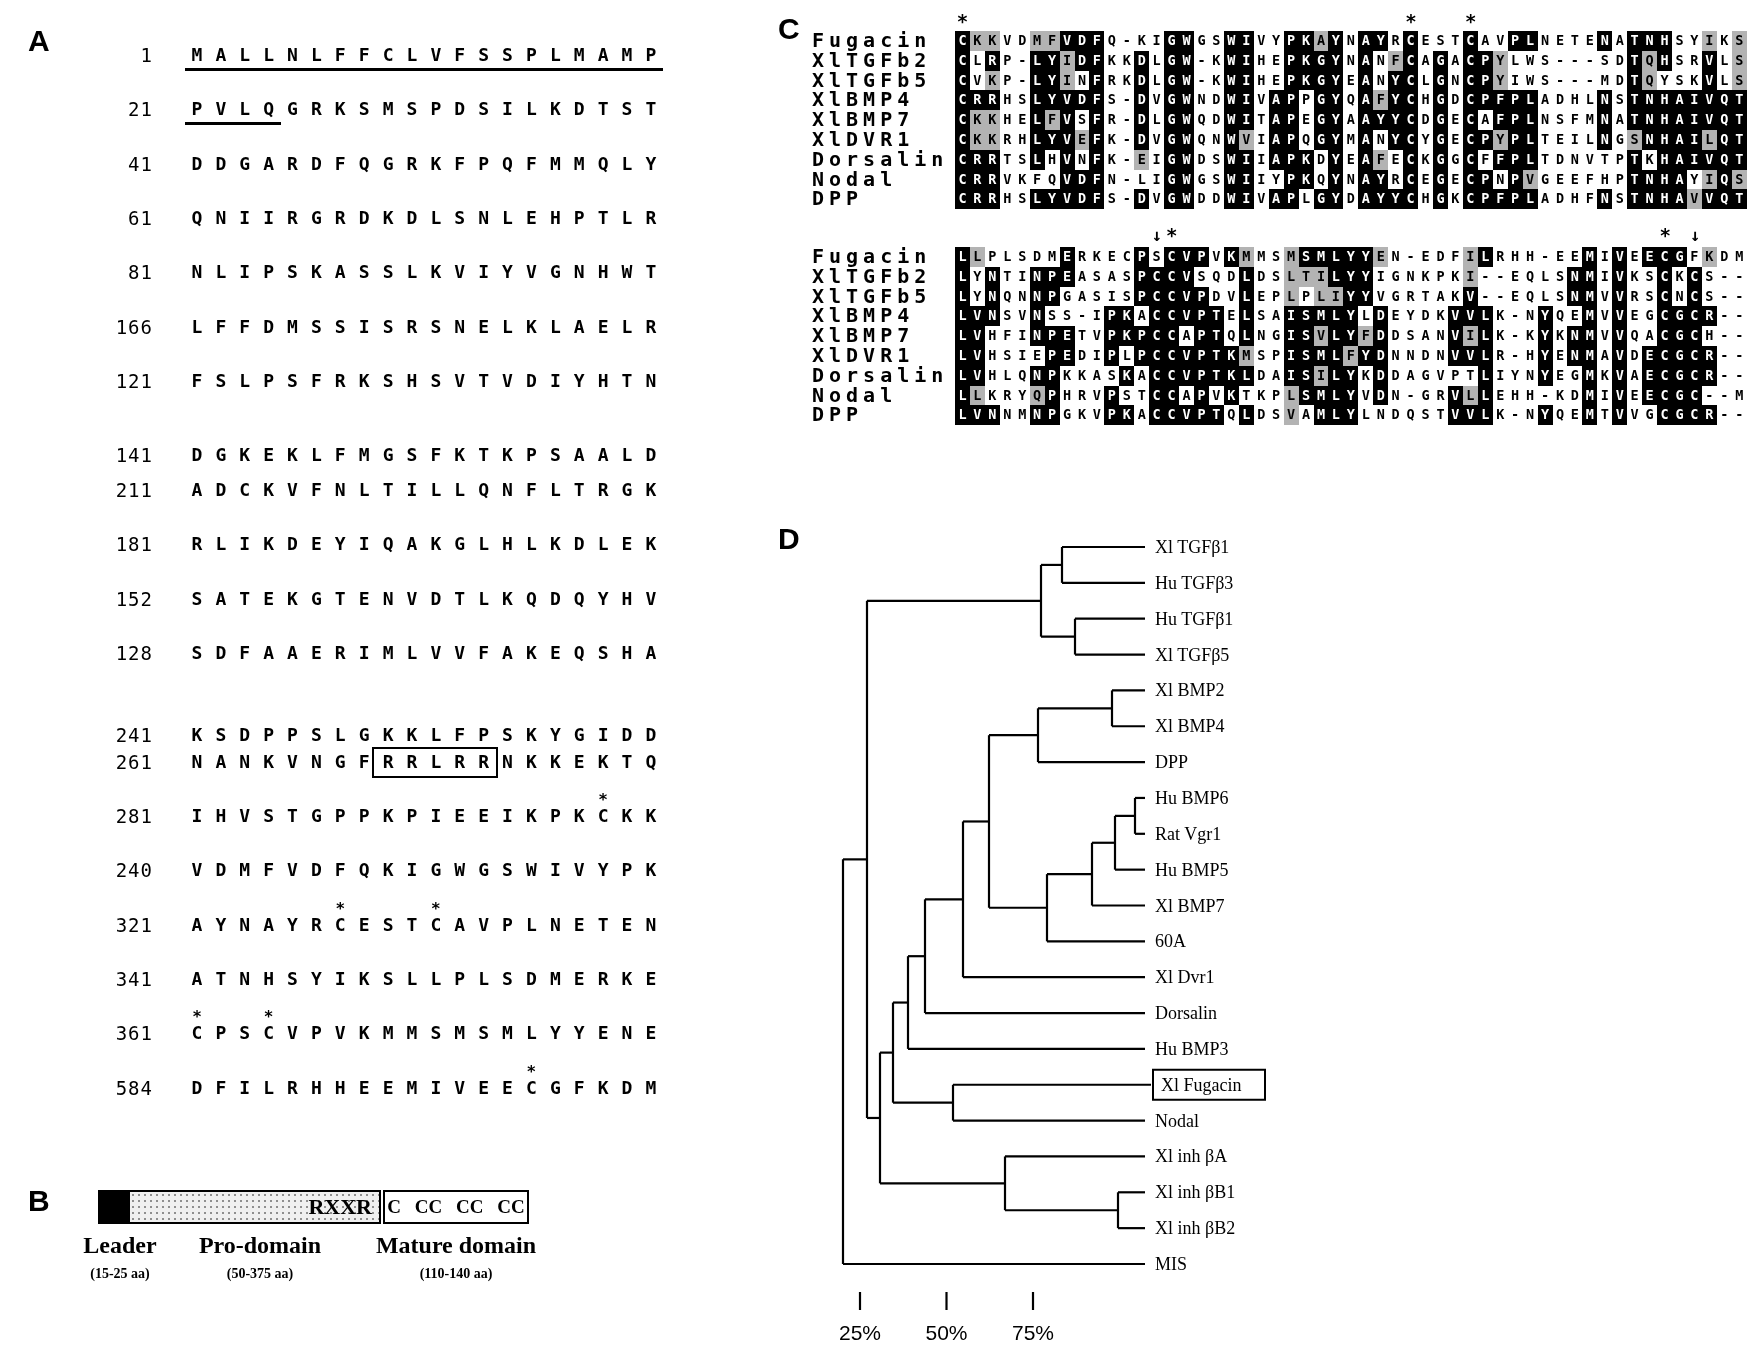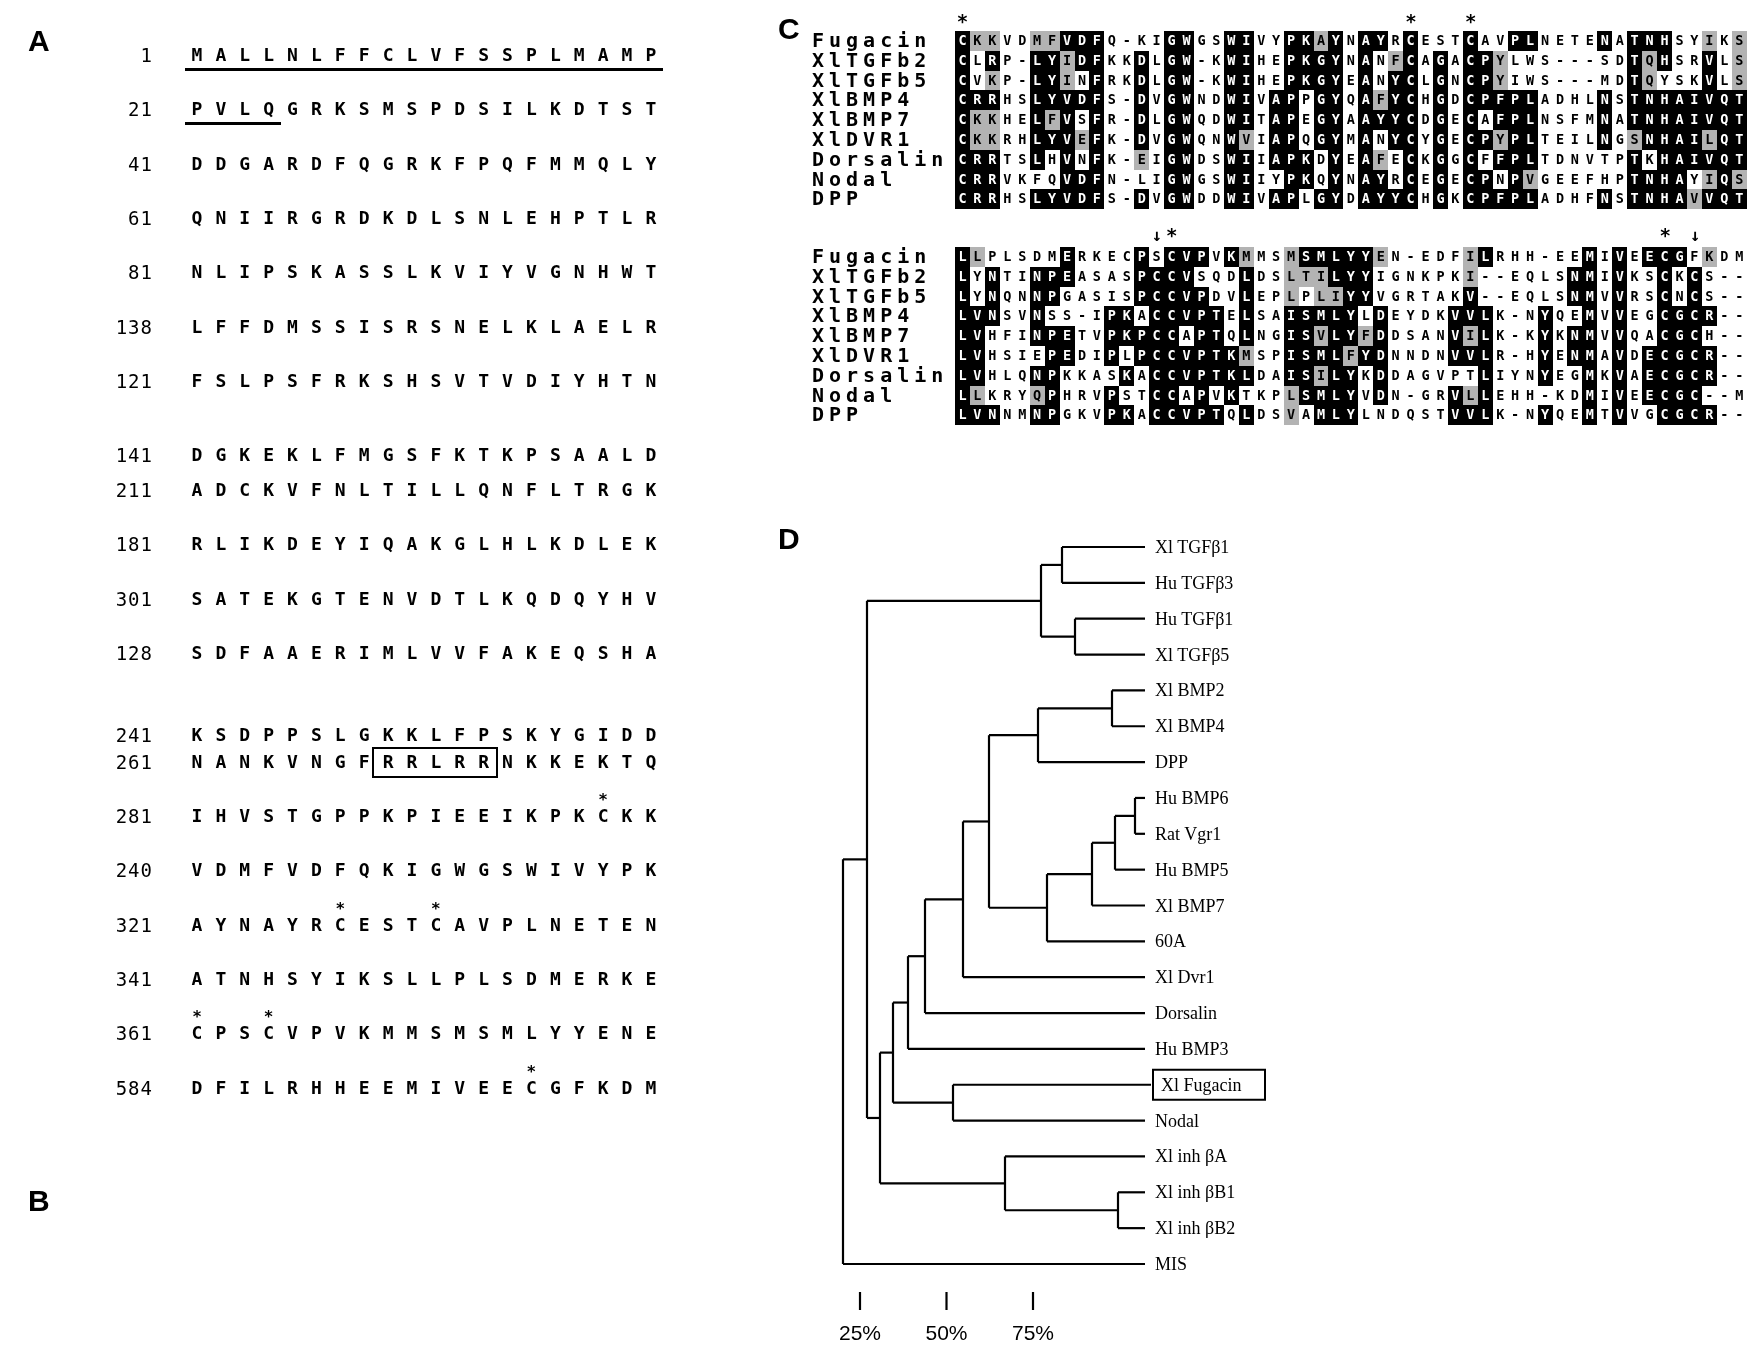--- a/index.html
+++ b/index.html
@@ -71,41 +71,41 @@
       </div>
       <div class="arow" style="top: 163.05px;">
         <span class="anum">61</span>
         <span class="aseq"><span class="acell">Q</span><span class="acell">N</span><span class="acell">I</span><span class="acell">I</span><span class="acell">R</span><span class="acell">G</span><span class="acell">R</span><span class="acell">D</span><span class="acell">K</span><span class="acell">D</span><span class="acell">L</span><span class="acell">S</span><span class="acell">N</span><span class="acell">L</span><span class="acell">E</span><span class="acell">H</span><span class="acell">P</span><span class="acell">T</span><span class="acell">L</span><span class="acell">R</span></span>
       </div>
       <div class="arow" style="top: 217.4px;">
         <span class="anum">81</span>
         <span class="aseq"><span class="acell">N</span><span class="acell">L</span><span class="acell">I</span><span class="acell">P</span><span class="acell">S</span><span class="acell">K</span><span class="acell">A</span><span class="acell">S</span><span class="acell">S</span><span class="acell">L</span><span class="acell">K</span><span class="acell">V</span><span class="acell">I</span><span class="acell">Y</span><span class="acell">V</span><span class="acell">G</span><span class="acell">N</span><span class="acell">H</span><span class="acell">W</span><span class="acell">T</span></span>
       </div>
       <div class="arow" style="top: 271.75px;">
-        <span class="anum">138</span>
+        <span class="anum">166</span>
         <span class="aseq"><span class="acell">L</span><span class="acell">F</span><span class="acell">F</span><span class="acell">D</span><span class="acell">M</span><span class="acell">S</span><span class="acell">S</span><span class="acell">I</span><span class="acell">S</span><span class="acell">R</span><span class="acell">S</span><span class="acell">N</span><span class="acell">E</span><span class="acell">L</span><span class="acell">K</span><span class="acell">L</span><span class="acell">A</span><span class="acell">E</span><span class="acell">L</span><span class="acell">R</span></span>
       </div>
       <div class="arow" style="top: 326.1px;">
         <span class="anum">121</span>
         <span class="aseq"><span class="acell">F</span><span class="acell">S</span><span class="acell">L</span><span class="acell">P</span><span class="acell">S</span><span class="acell">F</span><span class="acell">R</span><span class="acell">K</span><span class="acell">S</span><span class="acell">H</span><span class="acell">S</span><span class="acell">V</span><span class="acell">T</span><span class="acell">V</span><span class="acell">D</span><span class="acell">I</span><span class="acell">Y</span><span class="acell">H</span><span class="acell">T</span><span class="acell">N</span></span>
       </div>
       <div class="arow" style="top: 400px;">
         <span class="anum">141</span>
         <span class="aseq"><span class="acell">D</span><span class="acell">G</span><span class="acell">K</span><span class="acell">E</span><span class="acell">K</span><span class="acell">L</span><span class="acell">F</span><span class="acell">M</span><span class="acell">G</span><span class="acell">S</span><span class="acell">F</span><span class="acell">K</span><span class="acell">T</span><span class="acell">K</span><span class="acell">P</span><span class="acell">S</span><span class="acell">A</span><span class="acell">A</span><span class="acell">L</span><span class="acell">D</span></span>
       </div>
       <div class="arow" style="top: 434.8px;">
         <span class="anum">211</span>
         <span class="aseq"><span class="acell">A</span><span class="acell">D</span><span class="acell">C</span><span class="acell">K</span><span class="acell">V</span><span class="acell">F</span><span class="acell">N</span><span class="acell">L</span><span class="acell">T</span><span class="acell">I</span><span class="acell">L</span><span class="acell">L</span><span class="acell">Q</span><span class="acell">N</span><span class="acell">F</span><span class="acell">L</span><span class="acell">T</span><span class="acell">R</span><span class="acell">G</span><span class="acell">K</span></span>
       </div>
       <div class="arow" style="top: 489.15px;">
         <span class="anum">181</span>
         <span class="aseq"><span class="acell">R</span><span class="acell">L</span><span class="acell">I</span><span class="acell">K</span><span class="acell">D</span><span class="acell">E</span><span class="acell">Y</span><span class="acell">I</span><span class="acell">Q</span><span class="acell">A</span><span class="acell">K</span><span class="acell">G</span><span class="acell">L</span><span class="acell">H</span><span class="acell">L</span><span class="acell">K</span><span class="acell">D</span><span class="acell">L</span><span class="acell">E</span><span class="acell">K</span></span>
       </div>
       <div class="arow" style="top: 543.5px;">
-        <span class="anum">301</span>
+        <span class="anum">152</span>
         <span class="aseq"><span class="acell">S</span><span class="acell">A</span><span class="acell">T</span><span class="acell">E</span><span class="acell">K</span><span class="acell">G</span><span class="acell">T</span><span class="acell">E</span><span class="acell">N</span><span class="acell">V</span><span class="acell">D</span><span class="acell">T</span><span class="acell">L</span><span class="acell">K</span><span class="acell">Q</span><span class="acell">D</span><span class="acell">Q</span><span class="acell">Y</span><span class="acell">H</span><span class="acell">V</span></span>
       </div>
       <div class="arow" style="top: 597.85px;">
         <span class="anum">128</span>
         <span class="aseq"><span class="acell">S</span><span class="acell">D</span><span class="acell">F</span><span class="acell">A</span><span class="acell">A</span><span class="acell">E</span><span class="acell">R</span><span class="acell">I</span><span class="acell">M</span><span class="acell">L</span><span class="acell">V</span><span class="acell">V</span><span class="acell">F</span><span class="acell">A</span><span class="acell">K</span><span class="acell">E</span><span class="acell">Q</span><span class="acell">S</span><span class="acell">H</span><span class="acell">A</span></span>
       </div>
       <div class="arow" style="top: 680px;">
         <span class="anum">241</span>
         <span class="aseq"><span class="acell">K</span><span class="acell">S</span><span class="acell">D</span><span class="acell">P</span><span class="acell">P</span><span class="acell">S</span><span class="acell">L</span><span class="acell">G</span><span class="acell">K</span><span class="acell">K</span><span class="acell">L</span><span class="acell">F</span><span class="acell">P</span><span class="acell">S</span><span class="acell">K</span><span class="acell">Y</span><span class="acell">G</span><span class="acell">I</span><span class="acell">D</span><span class="acell">D</span></span>
       </div>
@@ -133,20 +133,31 @@
         <span class="anum">361</span>
         <span class="aseq"><span class="acell">C<i class="ast">*</i></span><span class="acell">P</span><span class="acell">S</span><span class="acell">C<i class="ast">*</i></span><span class="acell">V</span><span class="acell">P</span><span class="acell">V</span><span class="acell">K</span><span class="acell">M</span><span class="acell">M</span><span class="acell">S</span><span class="acell">M</span><span class="acell">S</span><span class="acell">M</span><span class="acell">L</span><span class="acell">Y</span><span class="acell">Y</span><span class="acell">E</span><span class="acell">N</span><span class="acell">E</span></span>
       </div>
       <div class="arow" style="top: 1032.65px;">
         <span class="anum">584</span>
         <span class="aseq"><span class="acell">D</span><span class="acell">F</span><span class="acell">I</span><span class="acell">L</span><span class="acell">R</span><span class="acell">H</span><span class="acell">H</span><span class="acell">E</span><span class="acell">E</span><span class="acell">M</span><span class="acell">I</span><span class="acell">V</span><span class="acell">E</span><span class="acell">E</span><span class="acell">C<i class="ast">*</i></span><span class="acell">G</span><span class="acell">F</span><span class="acell">K</span><span class="acell">D</span><span class="acell">M</span></span>
       </div>
     </div>
 
   <div class="plabel" style="left:28px;top:1186px;">B</div>
+  <div id="panelB">
+    <div class="bbox" id="leaderBox"></div>
+    <div class="bbox" id="proBox">RXXR</div>
+    <div class="bbox" id="matBox">C CC CC CC</div>
+    <div class="dlabel" style="left:-30px;width:110px;">Leader</div>
+    <div class="dsub" style="left:-30px;width:110px;">(15-25 aa)</div>
+    <div class="dlabel" style="left:90px;width:150px;">Pro-domain</div>
+    <div class="dsub" style="left:90px;width:150px;">(50-375 aa)</div>
+    <div class="dlabel" style="left:266px;width:190px;">Mature domain</div>
+    <div class="dsub" style="left:266px;width:190px;">(110-140 aa)</div>
+  </div>
 
   <div class="plabel" style="left:778px;top:14px;">C</div>
   <div id="panelC">
       <div class="crow" style="top: 0px;">
         <span class="cmark star" style="left: 143px;">*</span>
         <span class="cmark star" style="left: 591.5px;">*</span>
         <span class="cmark star" style="left: 651.3px;">*</span>
       </div>
       <div class="crow" style="top: 21px;">
         <span class="cname">Fugacin</span>

